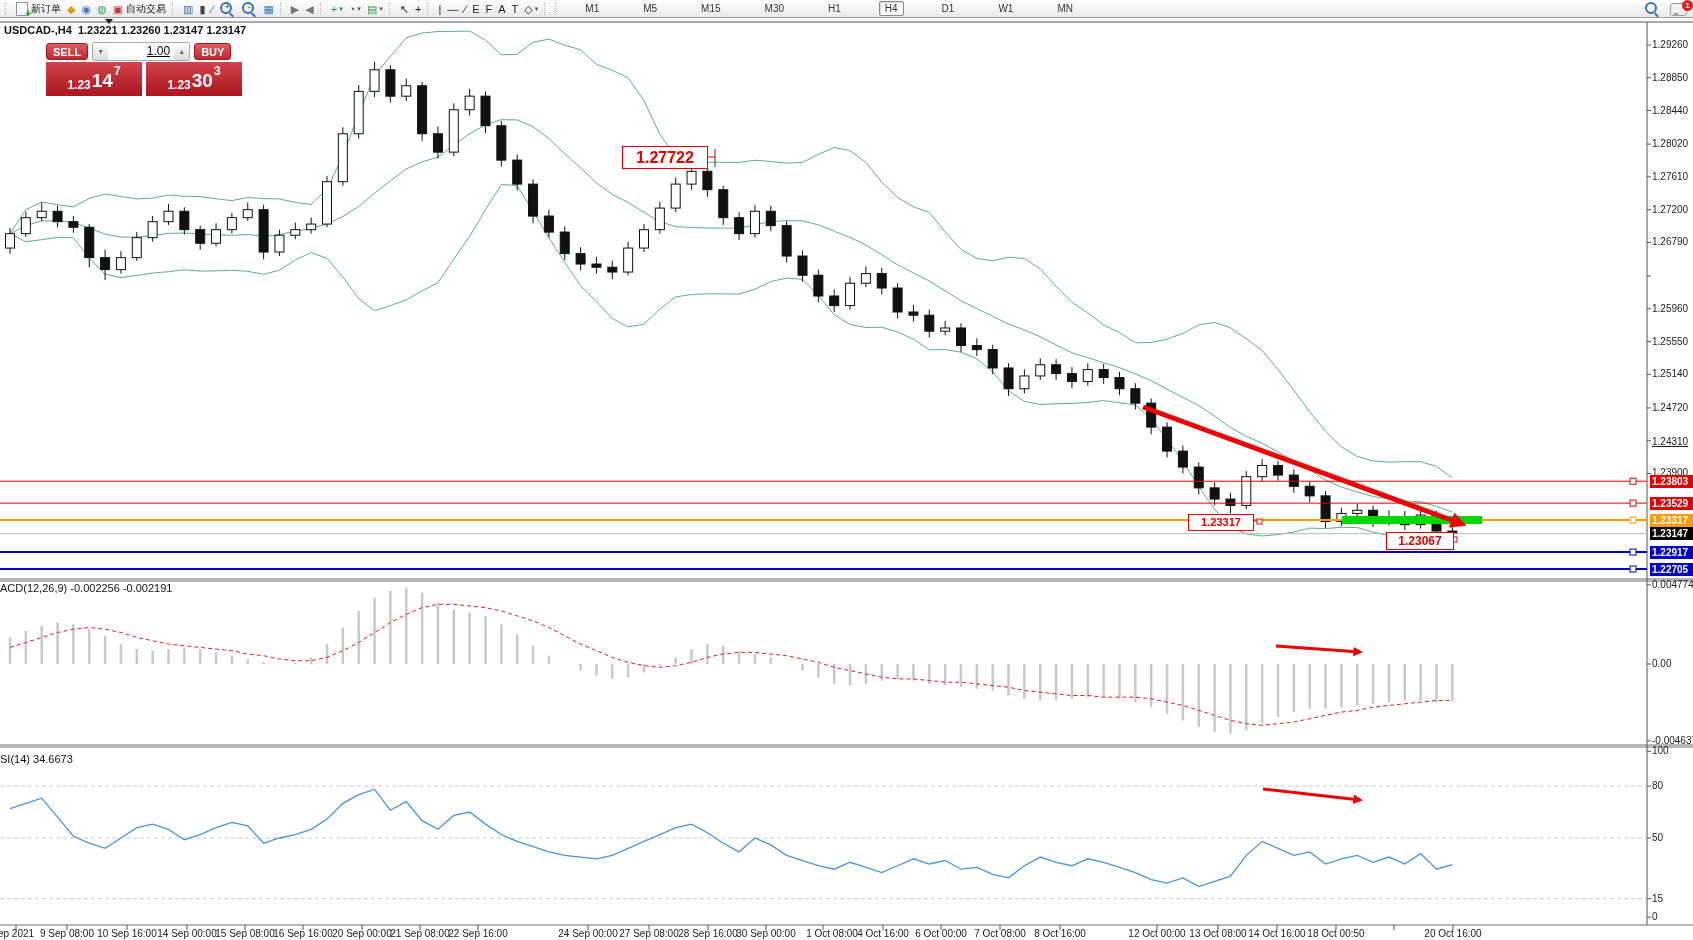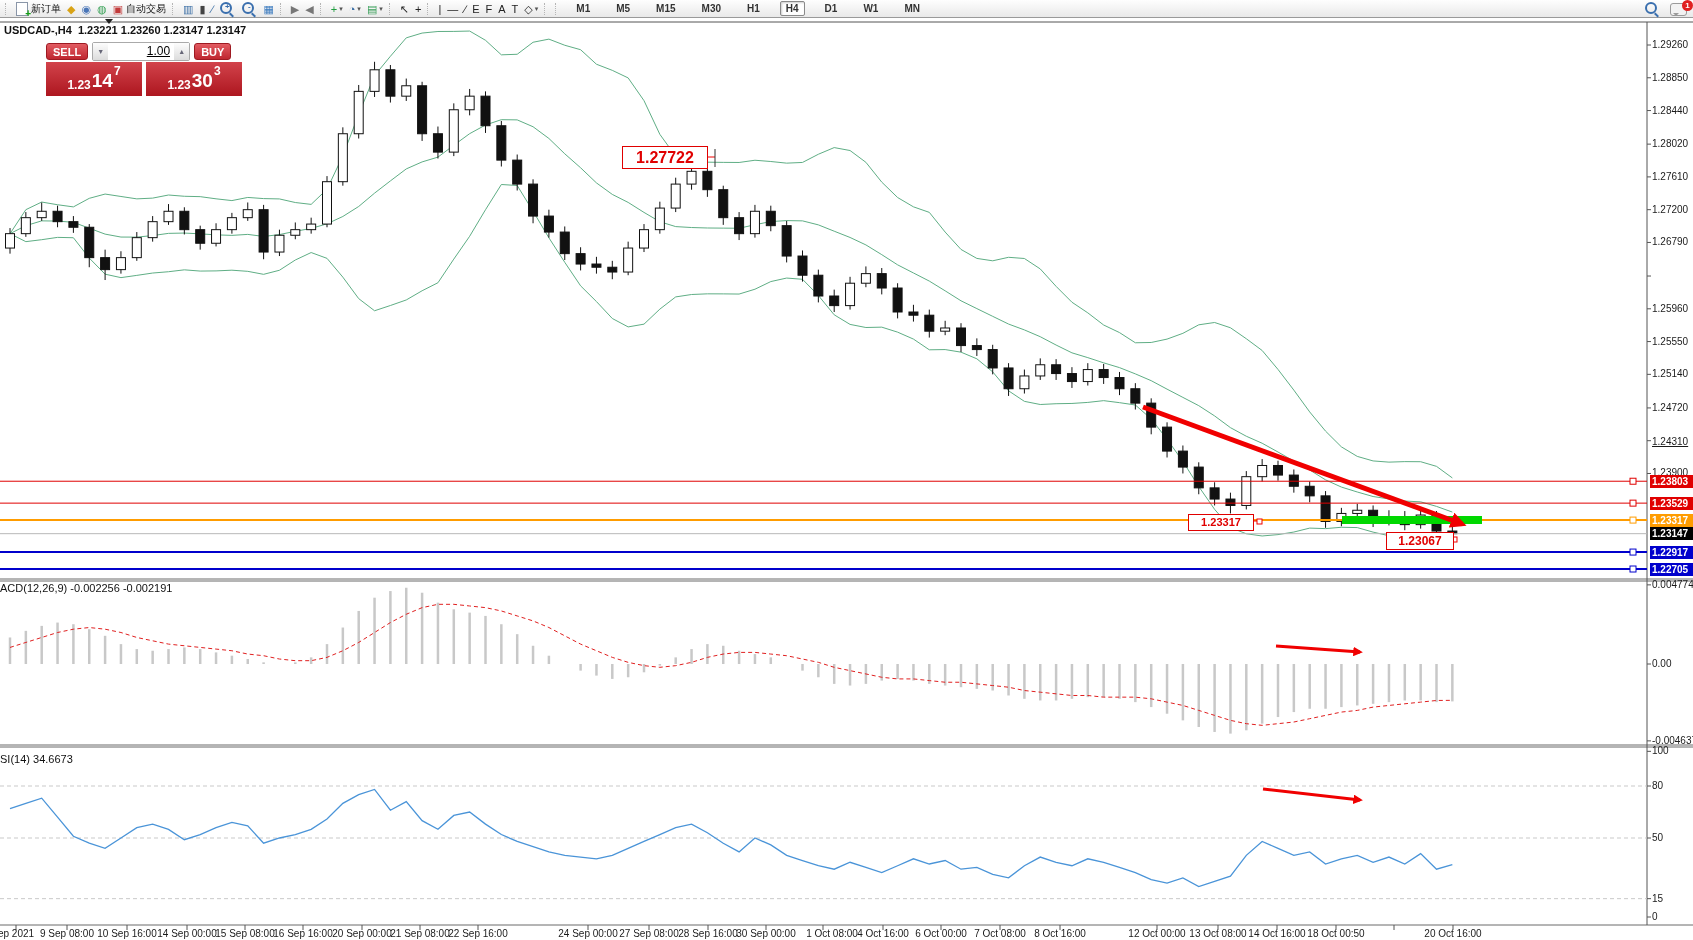--- a/index.html
+++ b/index.html
@@ -13,21 +13,21 @@
   .tbtn{height:16px;display:flex;align-items:center;padding:0 3px;cursor:default;border-radius:2px;}
   .glyph{font-size:11px;line-height:16px;}
   .tlabel{font-size:10px;color:#111;margin-left:3px;}
   .caret{font-size:7px;color:#555;margin-left:2px;}
   .docp{width:10px;height:12px;background:#fff;border:1px solid #8a96a8;position:relative;}
   .docp span{position:absolute;right:-4px;bottom:-4px;color:#15a015;font-weight:bold;font-size:10px;line-height:10px;}
   .lens{width:8px;height:8px;border:2px solid #3a6fae;border-radius:50%;position:relative;margin:1px 3px 3px 1px;}
   .lens i{position:absolute;left:1px;top:-1px;width:100%;text-align:center;font-style:normal;
     font-size:8px;font-weight:bold;color:#3a6fae;line-height:8px;}
   .lens b{position:absolute;right:-4px;bottom:-4px;width:5px;height:2px;background:#3a6fae;transform:rotate(45deg);}
-  .tf{font-size:10px;font-weight:bold;color:#333;padding:1px 5px;margin:0 7px;border:1px solid transparent;border-radius:2px;}
+  .tf{font-size:10px;font-weight:normal;color:#333;padding:1px 5px;margin:0 16px;border:1px solid transparent;border-radius:2px;}
   .tf.active{background:#fff;border:1px solid #8a8a8a;box-shadow:inset 1px 1px 2px #cfcfcf;}
   #tb-right{position:absolute;right:6px;top:1px;display:flex;align-items:center;gap:10px;}
   .bubble{width:15px;height:11px;border:1px solid #9a9a9a;background:#f2f2f2;border-radius:3px;position:relative;}
   .bubble i{position:absolute;left:2px;bottom:-4px;width:0;height:0;border:3px solid transparent;border-top-color:#9a9a9a;}
   .badge{position:absolute;right:-7px;top:-4px;background:#e02020;color:#fff;border-radius:50%;
     width:11px;height:11px;font-size:8px;line-height:11px;text-align:center;font-weight:bold;}
   
   #plot{position:absolute;left:0;top:0;z-index:1;}
   #labels{position:absolute;left:0;top:0;z-index:2;}
   .tick{position:absolute;font-size:10px;color:#1a1a1a;white-space:pre;}

